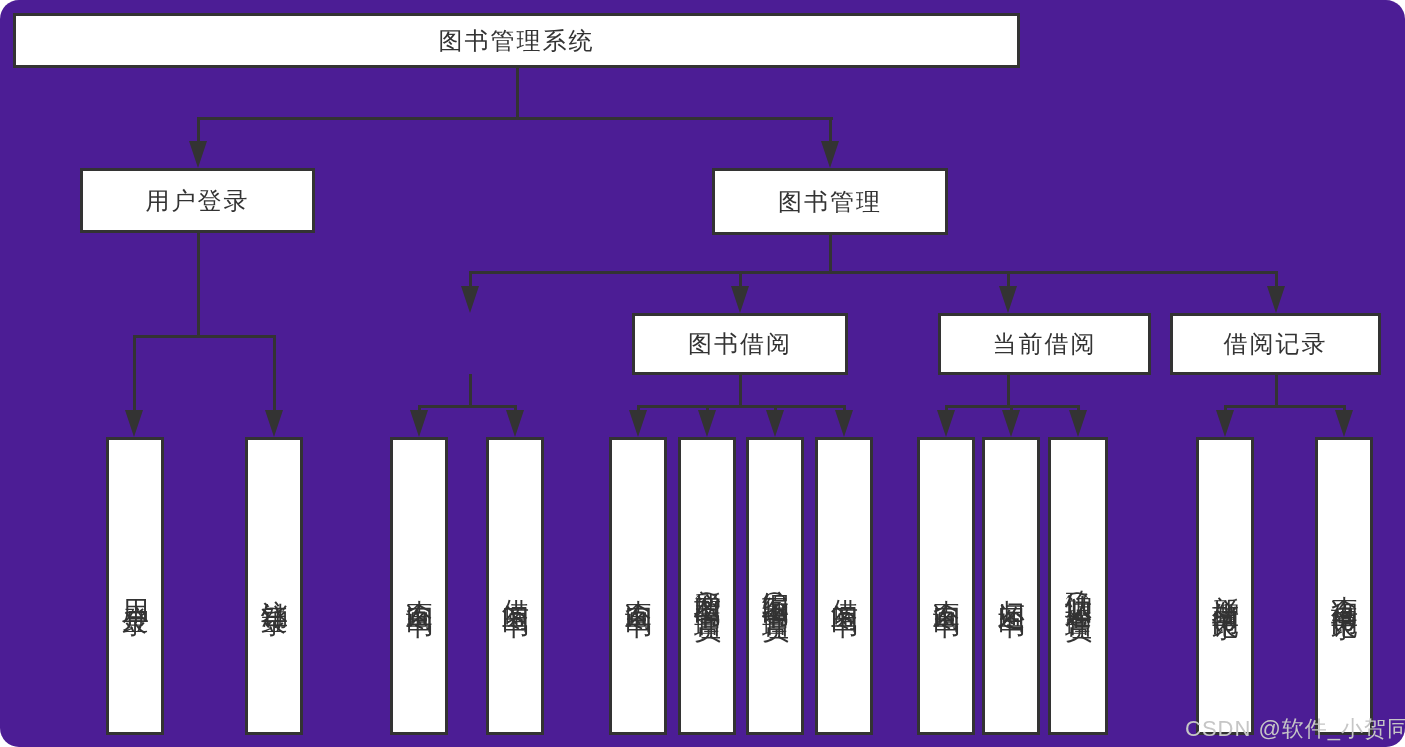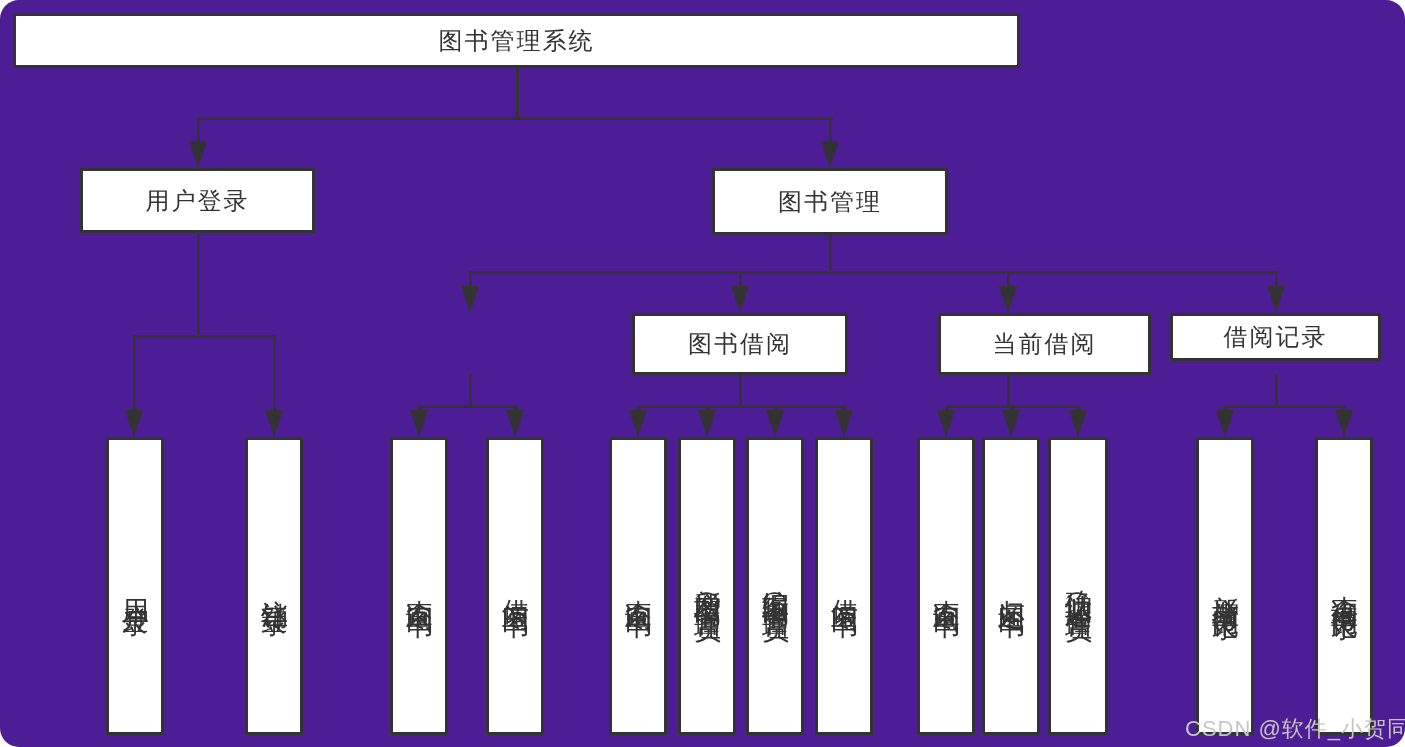--- a/index.html
+++ b/index.html
@@ -120,21 +120,21 @@
   <div class="node h" style="left:712px;top:168px;width:236px;height:67px;font-family:Liberation Mono, monospace;">
     <span>图书管理</span>
   </div>
 
   <div class="node h" style="left:632px;top:313px;width:216px;height:62px;">
     <span>图书借阅</span>
   </div>
   <div class="node h" style="left:902px;top:313px;width:213px;height:62px;margin-left:36px;">
     <span>当前借阅</span>
   </div>
-  <div class="node h" style="left:1170px;top:313px;width:211px;height:48px;">
+  <div class="node h" style="left:1170px;top:313px;width:211px;height:62px;">
     <span>借阅记录</span>
   </div>
 
   <div class="node v" style="left:106px;top:437px;width:58px;height:298px;">
     <span>用户登录</span>
   </div>
   <div class="node v" style="left:245px;top:437px;width:58px;height:298px;">
     <span>注销登录</span>
   </div>
 

